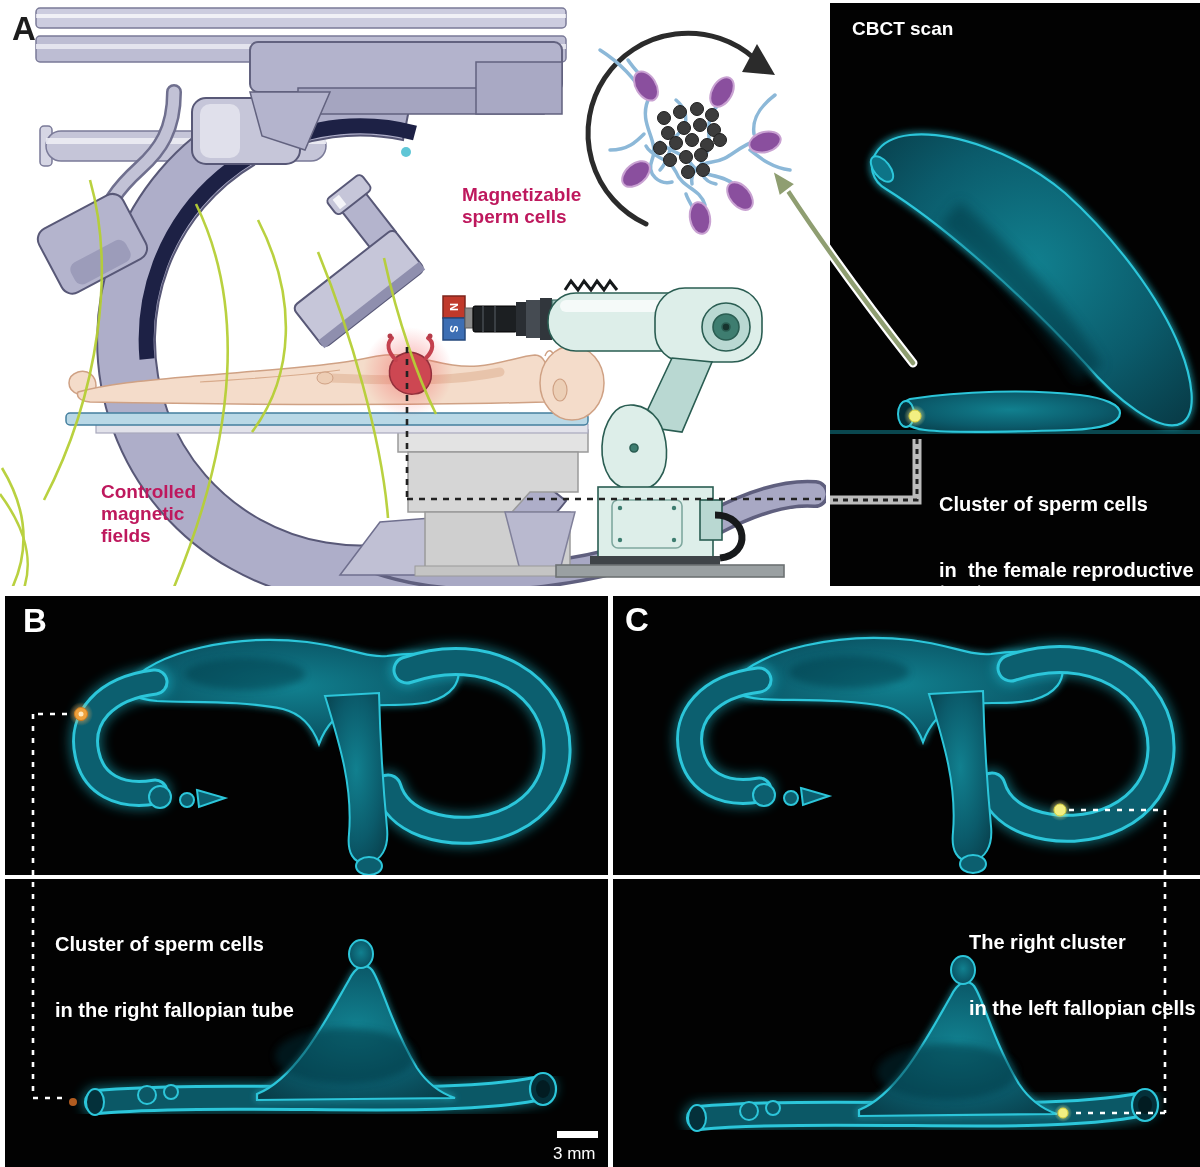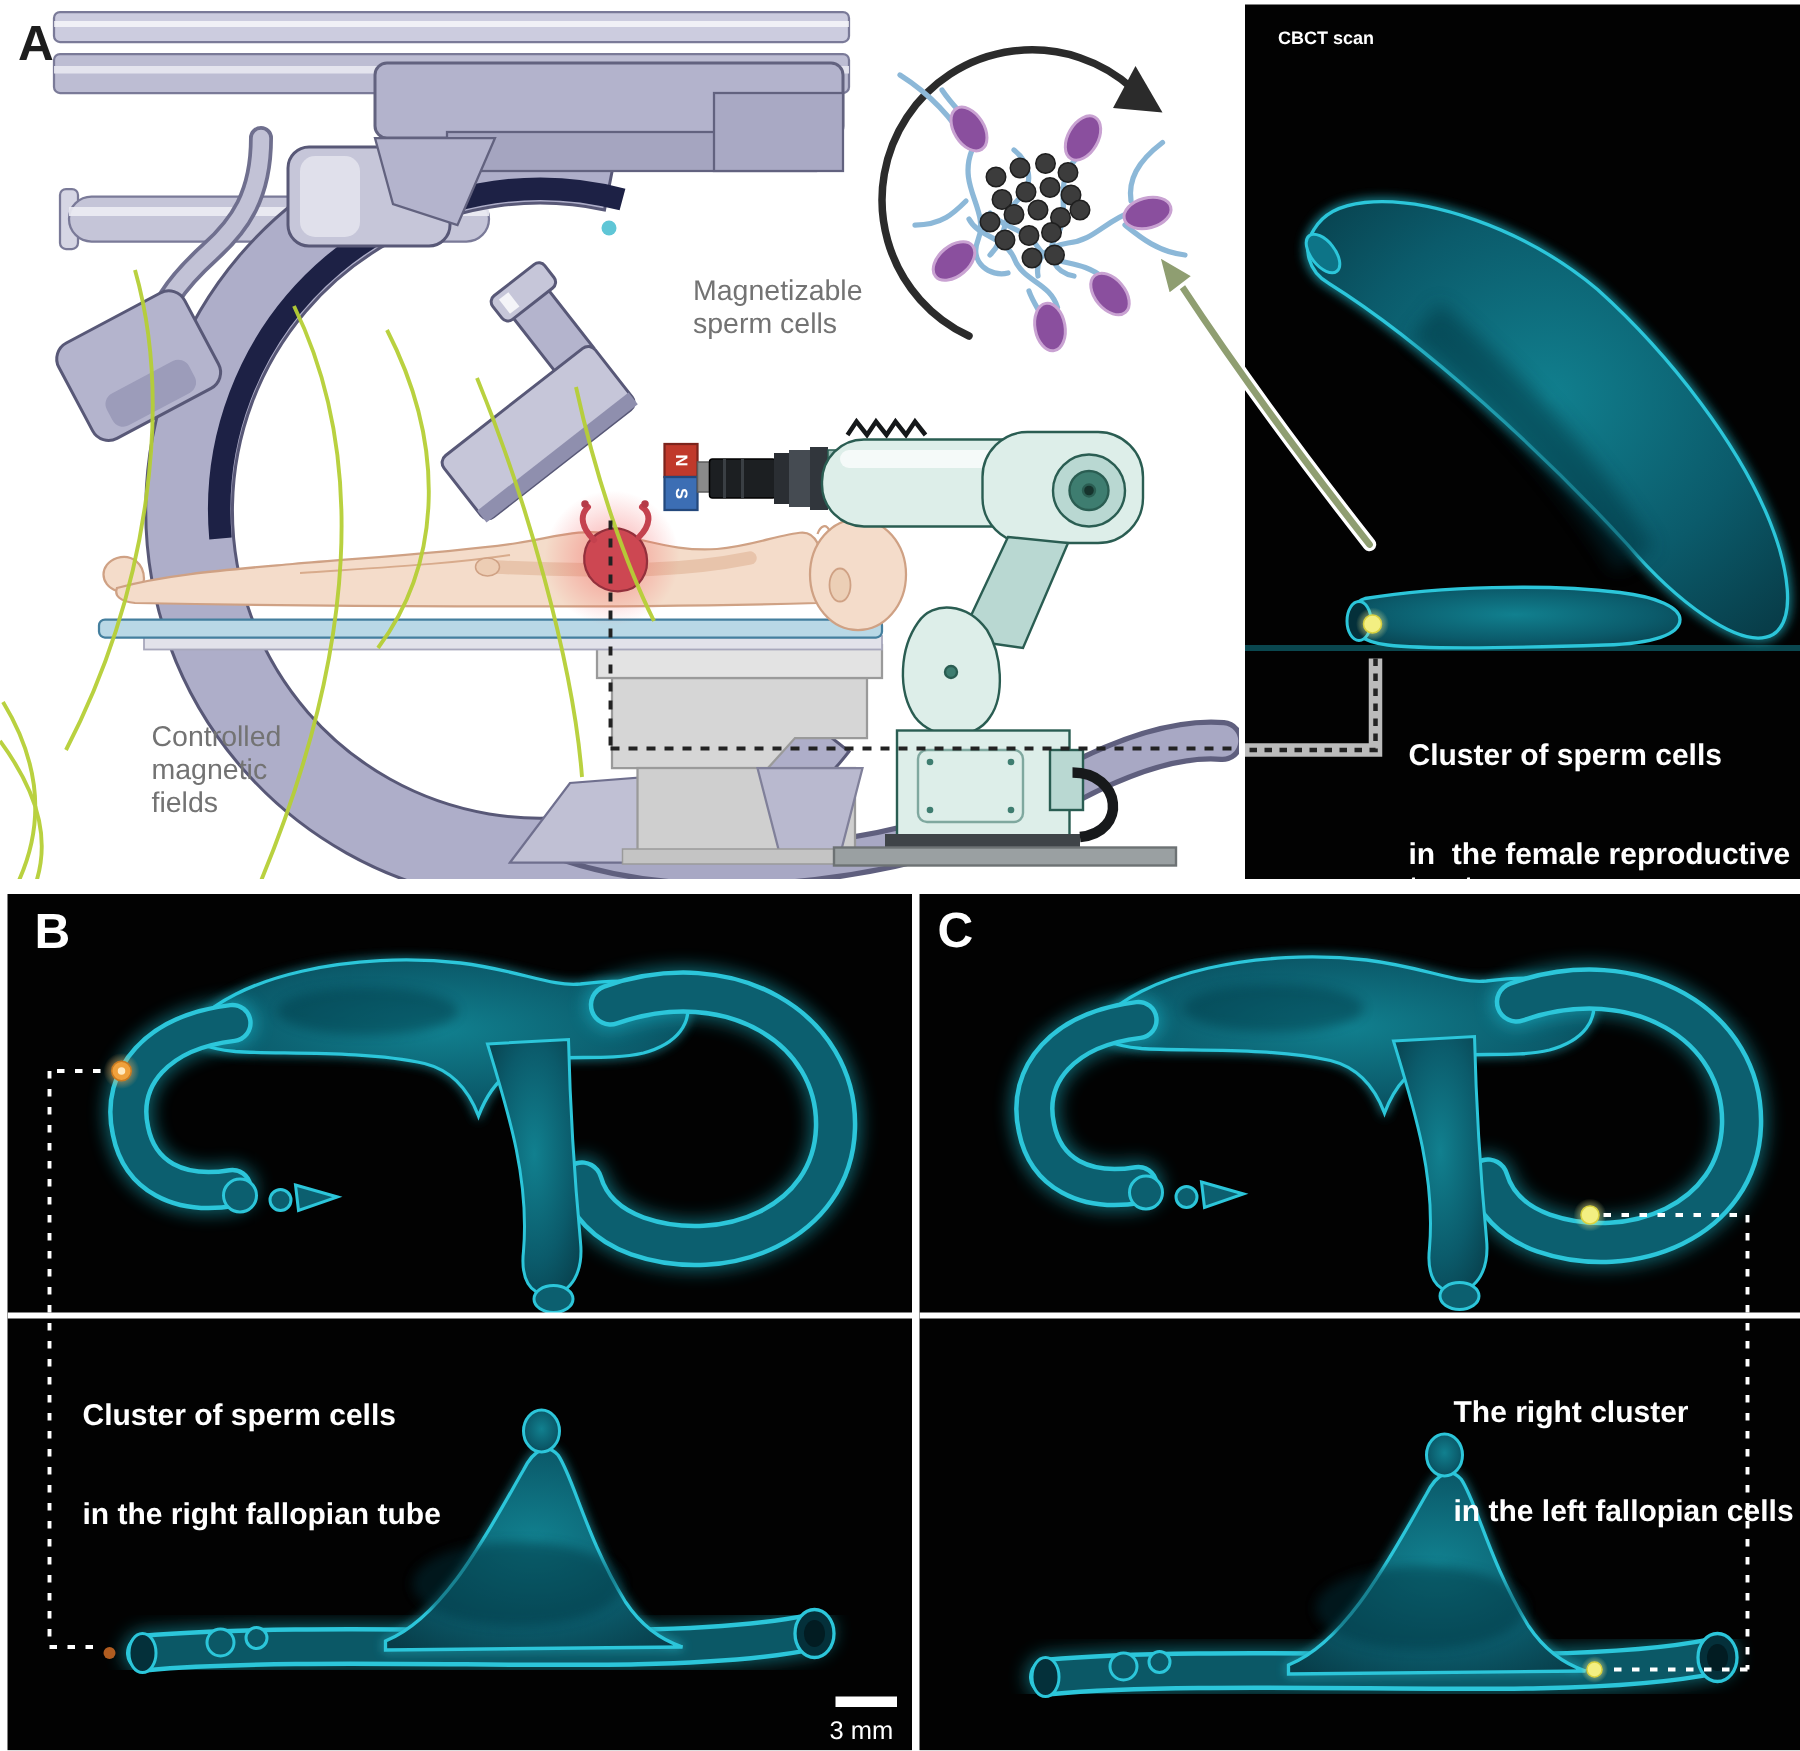--- a/index.html
+++ b/index.html
@@ -5,22 +5,22 @@
   html,body{margin:0;padding:0;background:#ffffff;}
   .canvas{position:relative;width:1200px;height:1167px;background:#ffffff;overflow:hidden;
           font-family:"Liberation Sans", sans-serif;}
   .panel{position:absolute;}
   .black{background:#020202;}
   .abs{position:absolute;}
   .panel-letter{font-size:33px;font-weight:bold;line-height:1;}
   .letter-dark{color:#1d1d1d;}
   .letter-light{color:#ffffff;}
   .cap{font-weight:bold;color:#ffffff;font-size:20px;line-height:22px;white-space:pre-wrap;}
-  .blk-label{color:#737373;font-weight:normal;font-size:19px;line-height:22px;}
-  .cbct-title{color:#ffffff;font-weight:bold;font-size:12px;}
+  .blk-label{color:#be185d;font-weight:bold;font-size:19px;line-height:22px;}
+  .cbct-title{color:#ffffff;font-weight:bold;font-size:19px;}
   .scalebar-bar{background:#ffffff;width:41px;height:7px;}
   .scalebar-label{color:#ffffff;font-size:17px;font-weight:400;}
   .pole-letter{position:absolute;color:#ffffff;font-size:11px;font-weight:bold;transform:rotate(90deg);}
   svg{display:block;}
 </style>
 </head>
 <body>
 
 <svg width="0" height="0" style="position:absolute" aria-hidden="true">
 <defs>

